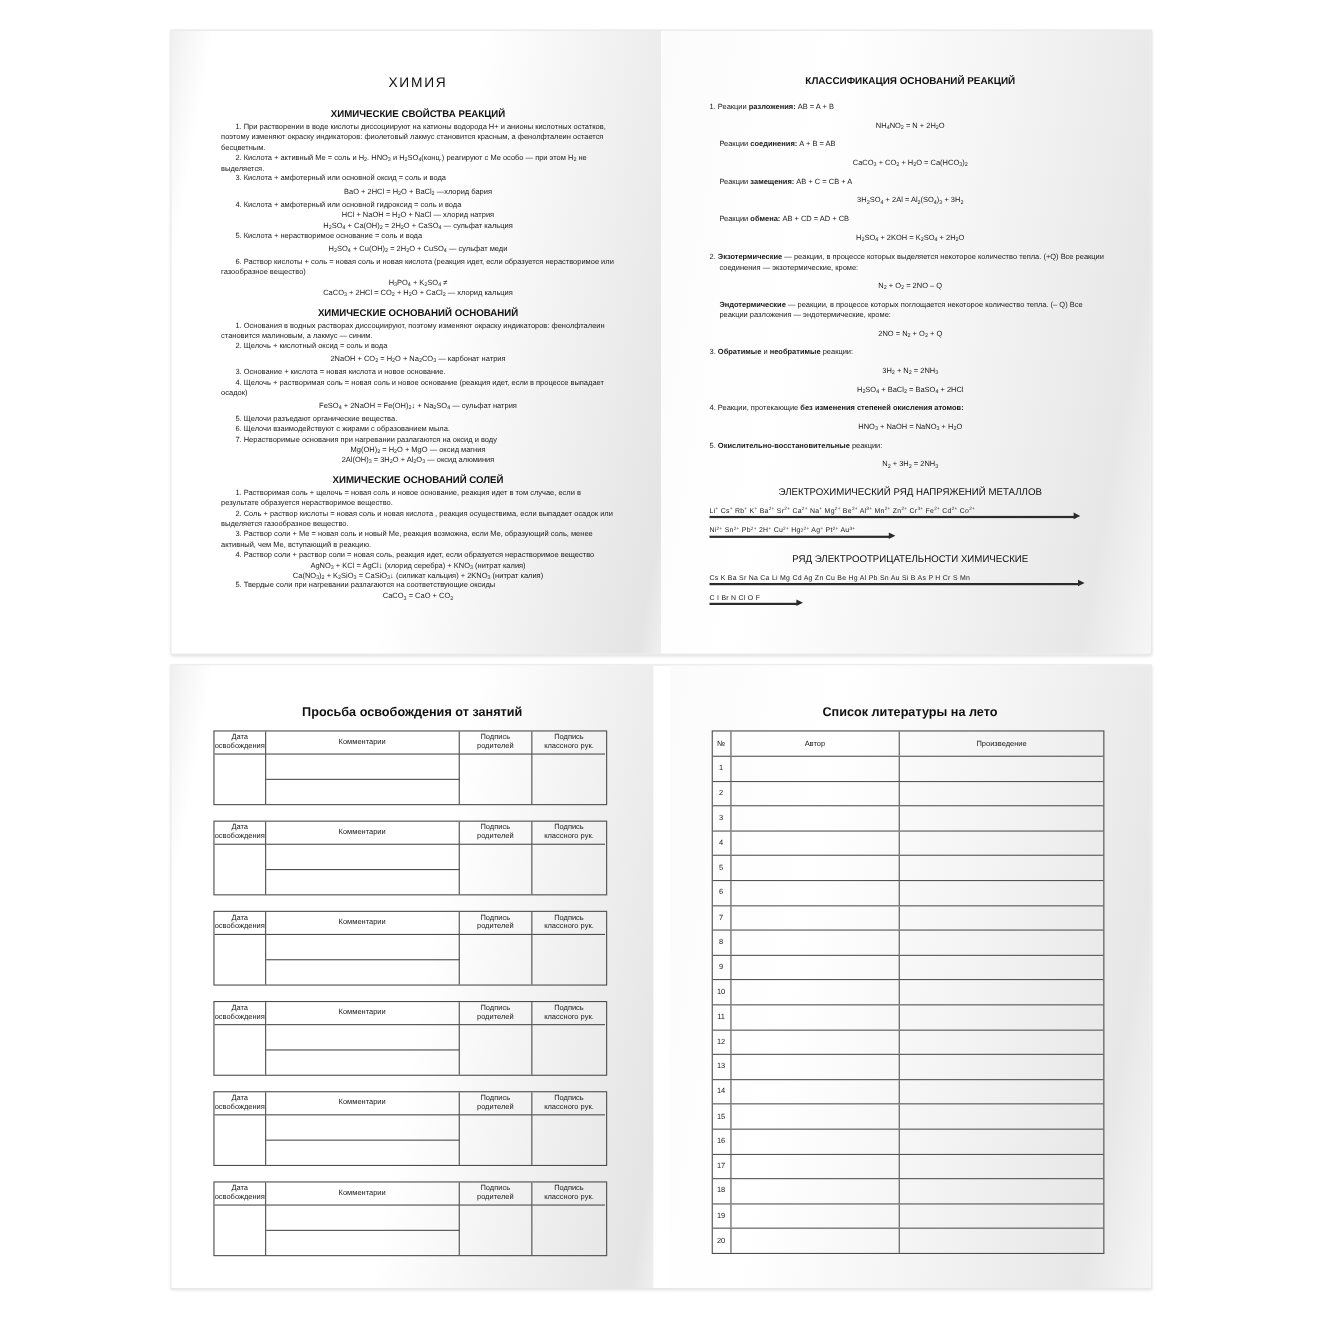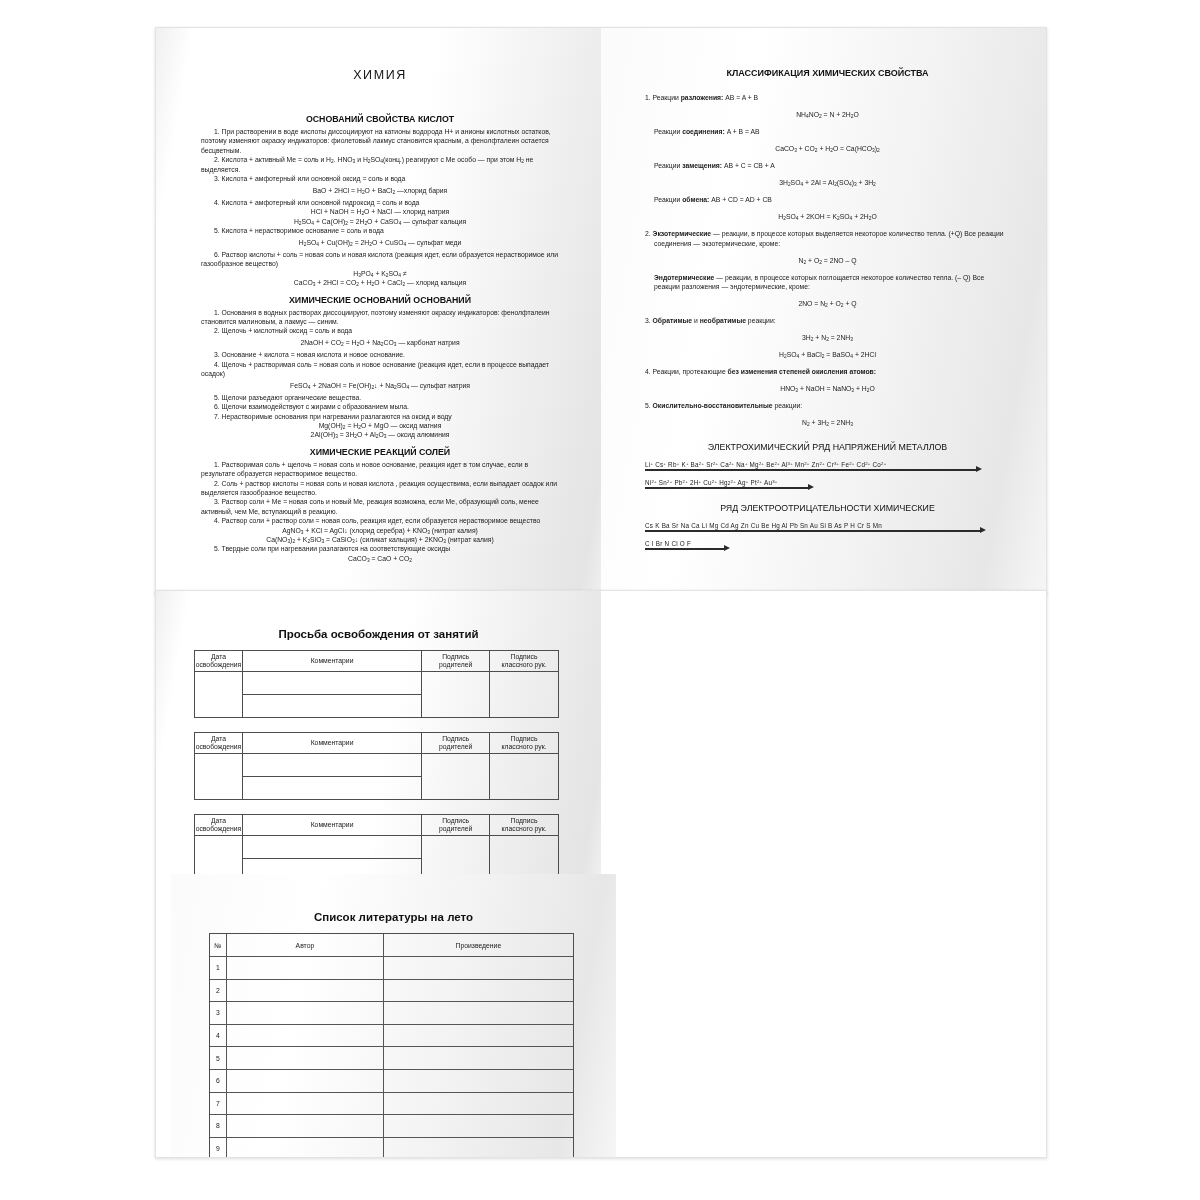--- a/index.html
+++ b/index.html
@@ -7,28 +7,28 @@
     width:1200px;height:1200px;position:relative;background:#ffffff;
     font-family:"Liberation Sans","DejaVu Sans",sans-serif;color:#1a1a1a;
     -webkit-font-smoothing:antialiased;
   }
   .spread{
     position:absolute;left:155px;width:890px;height:566px;display:flex;
     border:1px solid #e3e3e3;box-shadow:0 1px 3px rgba(0,0,0,.14);
     background:#fff;
   }
   #spread-top{top:27px;}
-  #spread-bottom{top:590px;flex-direction:column;}
+  #spread-bottom{top:604px;}
   .page{width:445px;height:100%;box-sizing:border-box;overflow:hidden;position:relative;}
   .page-left{background:linear-gradient(100deg,#f0f0f0 0%,#ffffff 7%,#ffffff 52%,#e4e4e4 96%,#f0f0f0 100%);}
   .page-right{background:linear-gradient(100deg,#fbfbfb 0%,#ffffff 30%,#f3f3f3 62%,#e7e7e7 88%,#f6f6f6 100%);}
 
   
   #page-chemistry{padding:40px 42px 0 45px;}
-  .p1-title{text-align:center;font-size:12.5px;letter-spacing:1.6px;color:#121212;margin:0 0 32px 0;}
+  .p1-title{text-align:center;font-size:12.5px;letter-spacing:1.6px;color:#121212;margin:0 0 16px 0;}
   .sec-heading{text-align:center;font-weight:bold;font-size:8.8px;margin:7px 0 3px 0;color:#111;}
   .para{font-size:6.8px;line-height:9.4px;text-indent:13px;}
   .formula{font-size:6.8px;line-height:9.4px;text-align:center;margin:2.5px 0;}
   .formula.tight{margin:0;}
   sub{font-size:.72em;line-height:0;position:relative;top:.22em;vertical-align:baseline;}
   sup{font-size:.68em;line-height:0;position:relative;top:-.45em;vertical-align:baseline;}
 
   
   #page-reactions{padding:40px 36px 0 44px;}
   .p2-title{text-align:center;font-weight:bold;font-size:9px;margin:0 0 15px 0;color:#111;}
@@ -74,21 +74,21 @@
   .rdc-num{border-right:1px solid #555;}
   .rdc-auth{border-right:1px solid #555;}
 </style>
 </head>
 <body>
 
 <div class="spread" id="spread-top">
   <div class="page page-left" id="page-chemistry">
     <div class="p1-title">ХИМИЯ</div>
     <div id="p1-body">
-        <div class="sec-heading">ОСНОВАНИЙ СВОЙСТВА КИСЛОТ</div>
+        <div class="sec-heading">ХИМИЧЕСКИЕ СВОЙСТВА РЕАКЦИЙ</div>
         <div class="para">1. При растворении в воде кислоты диссоциируют на катионы водорода H+ и анионы кислотных остатков, поэтому изменяют окраску индикаторов: фиолетовый лакмус становится красным, а фенолфталеин остается бесцветным.</div>
         <div class="para">2. Кислота + активный Ме = соль и H<sub>2</sub>. HNO<sub>3</sub> и H<sub>2</sub>SO<sub>4</sub>(конц.)  реагируют с Ме особо — при этом H<sub>2</sub> не выделяется.</div>
         <div class="para">3. Кислота + амфотерный или основной оксид = соль и вода</div>
         <div class="formula">BaO + 2HCl = H<sub>2</sub>O + BaCl<sub>2</sub> —хлорид бария</div>
         <div class="para">4. Кислота + амфотерный или основной гидроксид = соль и вода</div>
         <div class="formula tight">HCl + NaOH = H<sub>2</sub>O + NaCl — хлорид натрия</div>
         <div class="formula tight">H<sub>2</sub>SO<sub>4</sub> + Ca(OH)<sub>2</sub> = 2H<sub>2</sub>O + CaSO<sub>4</sub> — сульфат кальция</div>
         <div class="para">5. Кислота + нерастворимое основание = соль и вода</div>
         <div class="formula">H<sub>2</sub>SO<sub>4</sub> + Cu(OH)<sub>2</sub> = 2H<sub>2</sub>O + CuSO<sub>4</sub> — сульфат меди</div>
         <div class="para">6. Раствор кислоты + соль = новая соль и новая кислота (реакция идет, если образуется нерастворимое  или газообразное вещество)</div>
@@ -99,33 +99,33 @@
         <div class="para">2. Щелочь + кислотный оксид = соль и вода</div>
         <div class="formula">2NaOH + CO<sub>2</sub> = H<sub>2</sub>O + Na<sub>2</sub>CO<sub>3</sub> — карбонат натрия</div>
         <div class="para">3. Основание + кислота = новая кислота и новое основание.</div>
         <div class="para">4. Щелочь + растворимая соль = новая соль и новое основание (реакция идет, если в процессе выпадает осадок)</div>
         <div class="formula">FeSO<sub>4</sub> + 2NaOH = Fe(OH)<sub>2</sub>↓ + Na<sub>2</sub>SO<sub>4</sub> — сульфат натрия</div>
         <div class="para">5. Щелочи разъедают органические вещества.</div>
         <div class="para">6. Щелочи взаимодействуют с жирами с образованием мыла.</div>
         <div class="para">7. Нерастворимые основания при нагревании разлагаются на оксид и воду</div>
         <div class="formula tight">Mg(OH)<sub>2</sub> = H<sub>2</sub>O + MgO — оксид магния</div>
         <div class="formula tight">2Al(OH)<sub>3</sub> = 3H<sub>2</sub>O + Al<sub>2</sub>O<sub>3</sub> — оксид алюминия</div>
-        <div class="sec-heading">ХИМИЧЕСКИЕ РЕАКЦИЙ СОЛЕЙ</div>
+        <div class="sec-heading">ХИМИЧЕСКИЕ ОСНОВАНИЙ СОЛЕЙ</div>
         <div class="para">1. Растворимая соль + щелочь = новая соль и новое основание,  реакция идет в том случае, если в результате образуется нерастворимое вещество.</div>
         <div class="para">2. Соль + раствор кислоты = новая соль и новая кислота , реакция осуществима, если выпадает осадок или выделяется газообразное вещество.</div>
         <div class="para">3. Раствор соли + Ме = новая соль и новый Ме, реакция возможна, если Ме, образующий соль, менее активный, чем Ме, вступающий в реакцию.</div>
         <div class="para">4. Раствор соли + раствор соли = новая соль, реакция идет, если образуется нерастворимое вещество</div>
         <div class="formula tight">AgNO<sub>3</sub> + KCl = AgCl↓ (хлорид серебра) + KNO<sub>3</sub> (нитрат калия)</div>
         <div class="formula tight">Ca(NO<sub>3</sub>)<sub>2</sub> + K<sub>2</sub>SiO<sub>3</sub> = CaSiO<sub>3</sub>↓ (силикат кальция) + 2KNO<sub>3</sub> (нитрат калия)</div>
         <div class="para">5. Твердые соли  при нагревании разлагаются на соответствующие оксиды</div>
         <div class="formula tight">CaCO<sub>3</sub> = CaO + CO<sub>2</sub></div>
       </div>
   </div>
   <div class="page page-right" id="page-reactions">
-    <div class="p2-title">КЛАССИФИКАЦИЯ ХИМИЧЕСКИХ СВОЙСТВА</div>
+    <div class="p2-title">КЛАССИФИКАЦИЯ ОСНОВАНИЙ РЕАКЦИЙ</div>
     <div id="p2-body">
         <div class="para2 num">1. Реакции <b>разложения:</b> AB = A + B</div>
         <div class="formula2">NH<sub>4</sub>NO<sub>2</sub> = N + 2H<sub>2</sub>O</div>
         <div class="para2 line">Реакции <b>соединения:</b> A + B = AB</div>
         <div class="formula2">CaCO<sub>3</sub> + CO<sub>2</sub> + H<sub>2</sub>O = Ca(HCO<sub>3</sub>)<sub>2</sub></div>
         <div class="para2 line">Реакции <b>замещения:</b> AB + C = CB + A</div>
         <div class="formula2">3H<sub>2</sub>SO<sub>4</sub> + 2Al = Al<sub>2</sub>(SO<sub>4</sub>)<sub>3</sub> + 3H<sub>2</sub></div>
         <div class="para2 line">Реакции <b>обмена:</b> AB + CD = AD + CB</div>
         <div class="formula2">H<sub>2</sub>SO<sub>4</sub> + 2KOH = K<sub>2</sub>SO<sub>4</sub> + 2H<sub>2</sub>O</div>
         <div class="para2 num">2. <b>Экзотермические</b> — реакции, в процессе которых выделяется некоторое количество тепла. (+Q) Все реакции соединения  — экзотермические, кроме:</div>

